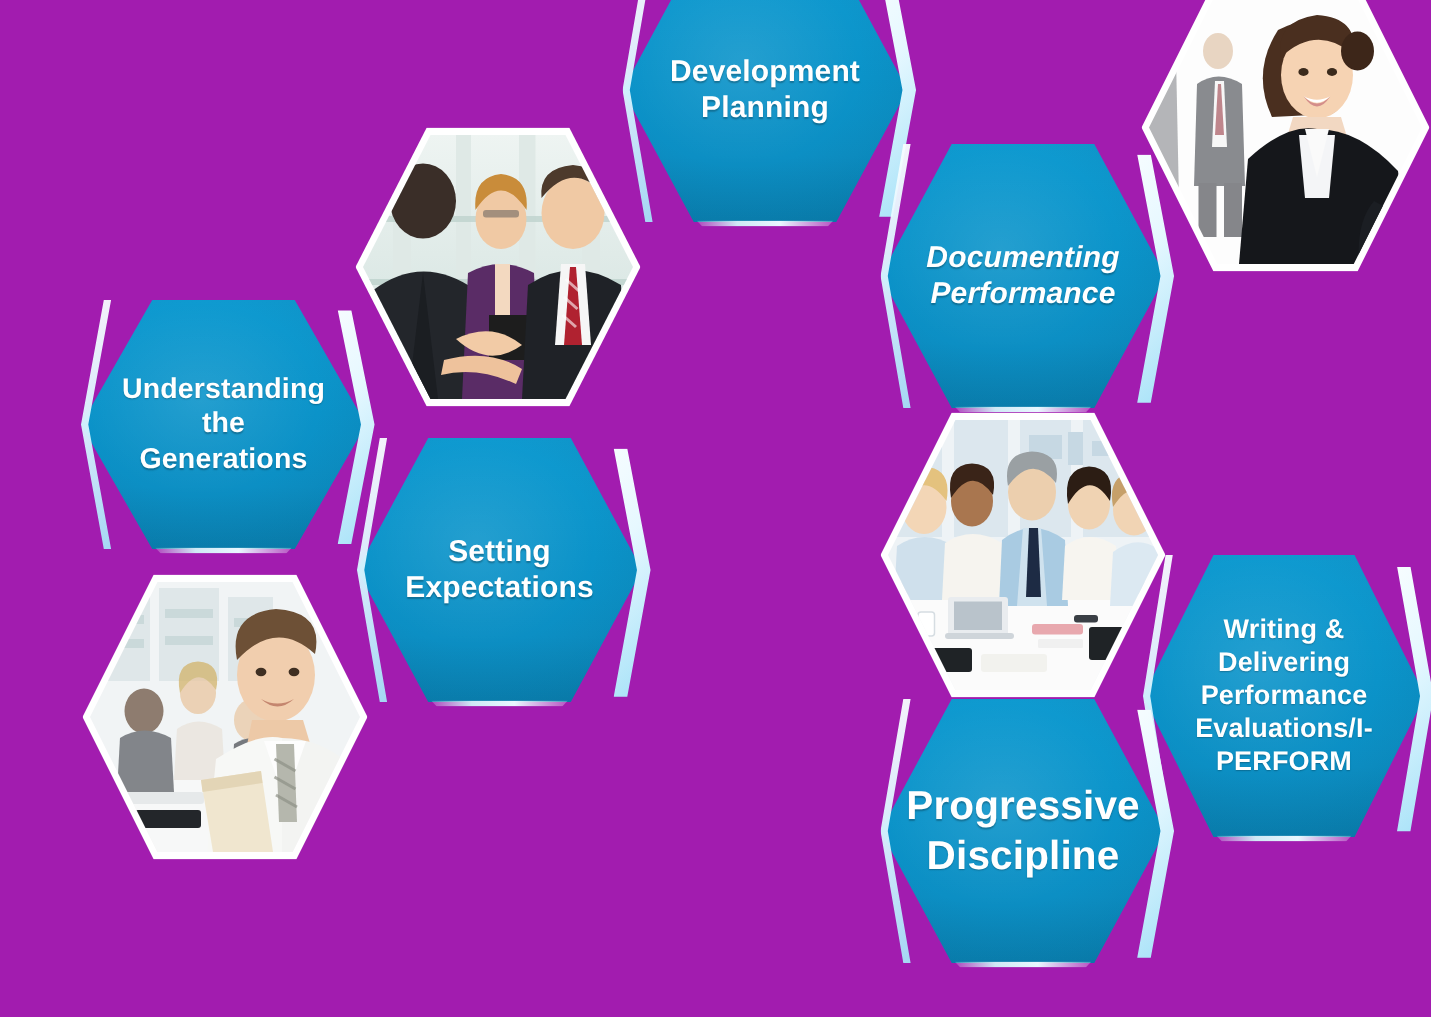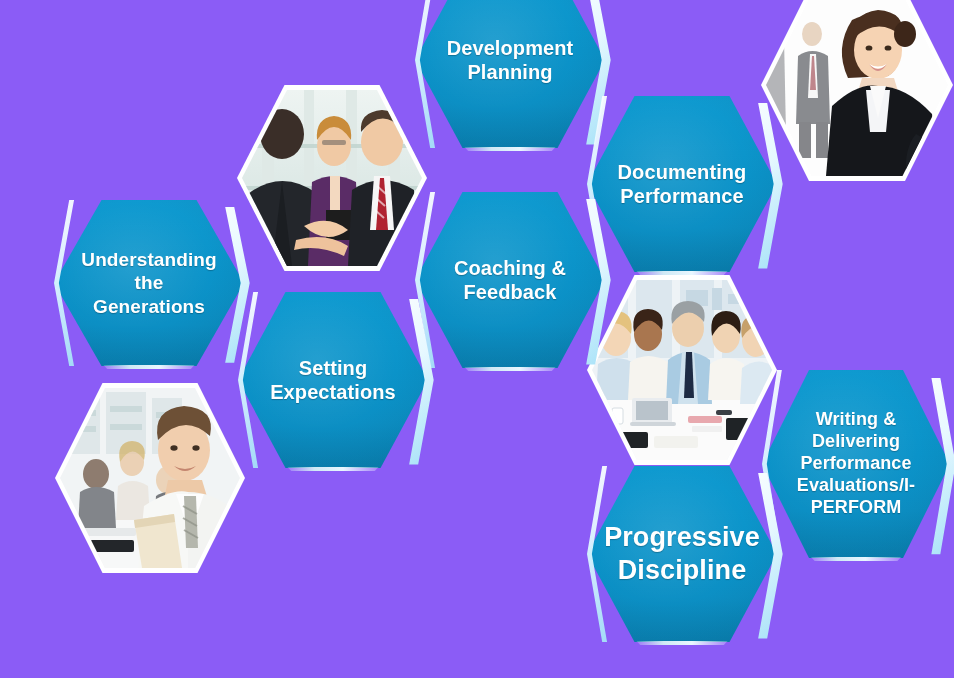--- a/index.html
+++ b/index.html
@@ -1,17 +1,17 @@
 <!DOCTYPE html>
 <html><head>
 <meta charset="utf-8">
 <style>
   html,body{margin:0;padding:0;background:#000;}
   body{width:954px;height:678px;overflow:hidden;font-family:"Liberation Sans",sans-serif;}
-  #stage{position:relative;width:954px;height:678px;background:#8b5cf6;}
+  #stage{position:relative;width:954px;height:678px;background:#a21caf;}
 
   
   .hex{position:absolute;}
   .hex .body{
     position:absolute;inset:0;
     -webkit-clip-path:polygon(25% 0%,75% 0%,100% 50%,75% 100%,25% 100%,0% 50%);
     clip-path:polygon(25% 0%,75% 0%,100% 50%,75% 100%,25% 100%,0% 50%);
   }
   .hex.blue .body{
     background:
@@ -290,38 +290,30 @@
       <div class="bev lr"></div>
       <div class="bev bot"></div>
       <div class="label" style="font-size: 20px;">Development
 Planning</div>
     </div>
     <div class="hex blue" style="left: 587px; top: 96px; width: 190px; height: 176px; z-index: 6;">
       <div class="body"></div>
       <div class="bev ul"></div>
       <div class="bev lr"></div>
       <div class="bev bot"></div>
-      <div class="label" style="font-size: 20px;">Documenting
+      <div class="label" style="font-size: 20px; font-style: italic;">Documenting
 Performance</div>
     </div>
     <div class="hex blue" style="left: 54px; top: 200px; width: 190px; height: 166px; z-index: 7;">
       <div class="body"></div>
       <div class="bev ul"></div>
       <div class="bev lr"></div>
       <div class="bev bot"></div>
       <div class="label" style="font-size: 19px;">Understanding
 the Generations</div>
-    </div>
-    <div class="hex blue" style="left: 415px; top: 192px; width: 190px; height: 176px; z-index: 8;">
-      <div class="body"></div>
-      <div class="bev ul"></div>
-      <div class="bev lr"></div>
-      <div class="bev bot"></div>
-      <div class="label" style="font-size: 20px;">Coaching &amp;
-Feedback</div>
     </div>
     <div class="hex blue" style="left: 238px; top: 292px; width: 190px; height: 176px; z-index: 9;">
       <div class="body"></div>
       <div class="bev ul"></div>
       <div class="bev lr"></div>
       <div class="bev bot"></div>
       <div class="label" style="font-size: 20px;">Setting
 Expectations</div>
     </div>
     <div class="hex blue" style="left: 762px; top: 370px; width: 188px; height: 188px; z-index: 11;">

